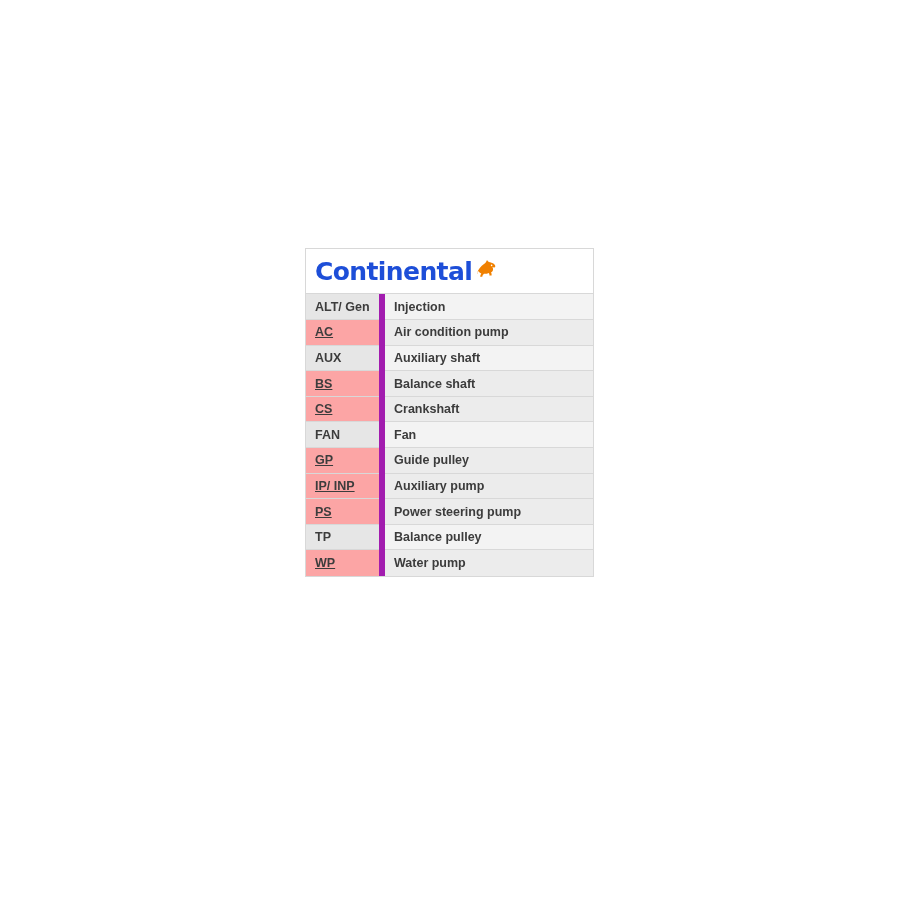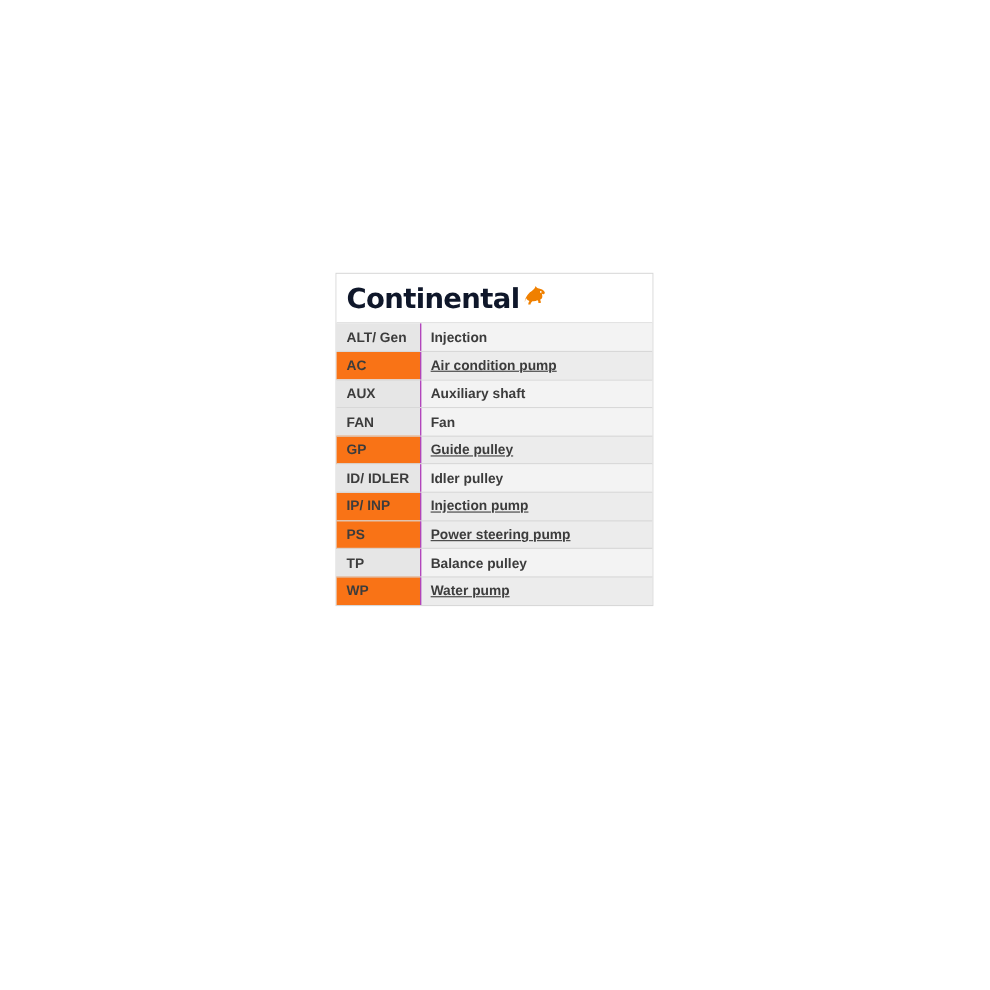--- a/index.html
+++ b/index.html
@@ -47,21 +47,21 @@
   .brand-logo {
     display: flex;
     align-items: center;
     height: 30px;
   }
 
   .brand-wordmark {
     font-family: "DejaVu Sans", sans-serif;
     font-size: 25px;
     font-weight: bold;
-    color: #0f172a;
+    color: #1d4ed8;
     letter-spacing: -0.6px;
     line-height: 1;
     position: relative;
     white-space: nowrap;
   }
 
   .brand-horse {
     margin-left: 1px;
     display: block;
   }
@@ -86,33 +86,33 @@
     box-sizing: border-box;
   }
 
   table.legend tr:last-child td {
     border-bottom: none;
   }
 
   td.abbr {
     width: 76px;
     background: #e6e6e6;
-    border-right: 1px solid #a21caf;
+    border-right: 6px solid #a21caf;
   }
 
   td.desc {
     background: #f3f3f3;
   }
 
   tr.alt td.abbr {
-    background: #f97316;
+    background: #fca5a5;
+    text-decoration: underline;
   }
   tr.alt td.desc {
     background: #ececec;
-    text-decoration: underline;
   }
 </style>
 </head>
 <body>
 
 <div class="page">
 
   <div class="legend-card">
 
     <div class="brand-header">
@@ -134,35 +134,39 @@
           <td class="desc">Injection</td>
         </tr>
         <tr class="alt">
           <td class="abbr">AC</td>
           <td class="desc">Air condition pump</td>
         </tr>
         <tr>
           <td class="abbr">AUX</td>
           <td class="desc">Auxiliary shaft</td>
         </tr>
+        <tr class="alt">
+          <td class="abbr">BS</td>
+          <td class="desc">Balance shaft</td>
+        </tr>
+        <tr class="alt">
+          <td class="abbr">CS</td>
+          <td class="desc">Crankshaft</td>
+        </tr>
         <tr>
           <td class="abbr">FAN</td>
           <td class="desc">Fan</td>
         </tr>
         <tr class="alt">
           <td class="abbr">GP</td>
           <td class="desc">Guide pulley</td>
         </tr>
-        <tr>
-          <td class="abbr">ID/ IDLER</td>
-          <td class="desc">Idler pulley</td>
-        </tr>
         <tr class="alt">
           <td class="abbr">IP/ INP</td>
-          <td class="desc">Injection pump</td>
+          <td class="desc">Auxiliary pump</td>
         </tr>
         <tr class="alt">
           <td class="abbr">PS</td>
           <td class="desc">Power steering pump</td>
         </tr>
         <tr>
           <td class="abbr">TP</td>
           <td class="desc">Balance pulley</td>
         </tr>
         <tr class="alt">

